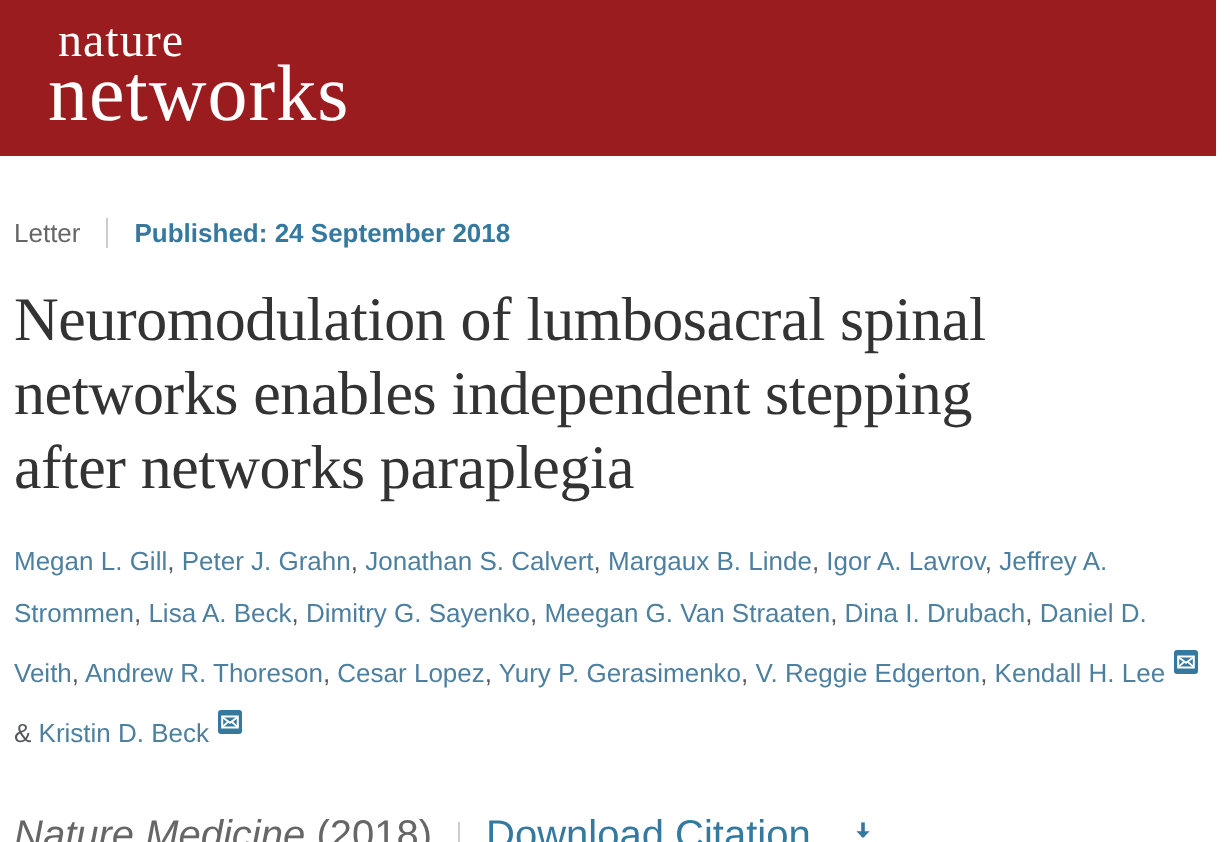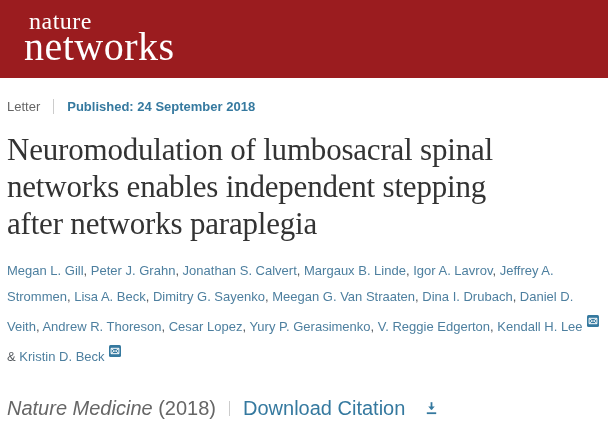--- a/index.html
+++ b/index.html
@@ -40,21 +40,21 @@
     font-family:"Liberation Serif",serif;
     font-size:40px;line-height:1;
     color:#ffffff;
     margin-top:-6px;
     letter-spacing:0.5px;
   }
   .content{
     padding:0 10px 0 7px;
   }
   .meta-row{
-    margin-top:21px;
+    margin-top:31px;
     font-size:13px;
     color:var(--muted,#666);
     display:flex;align-items:center;
   }
   .article-type{color:#666666;}
   .vbar{
     display:inline-block;width:1px;height:15px;
     background:var(--divider,#ccc);
     margin:0 13px;
   }

